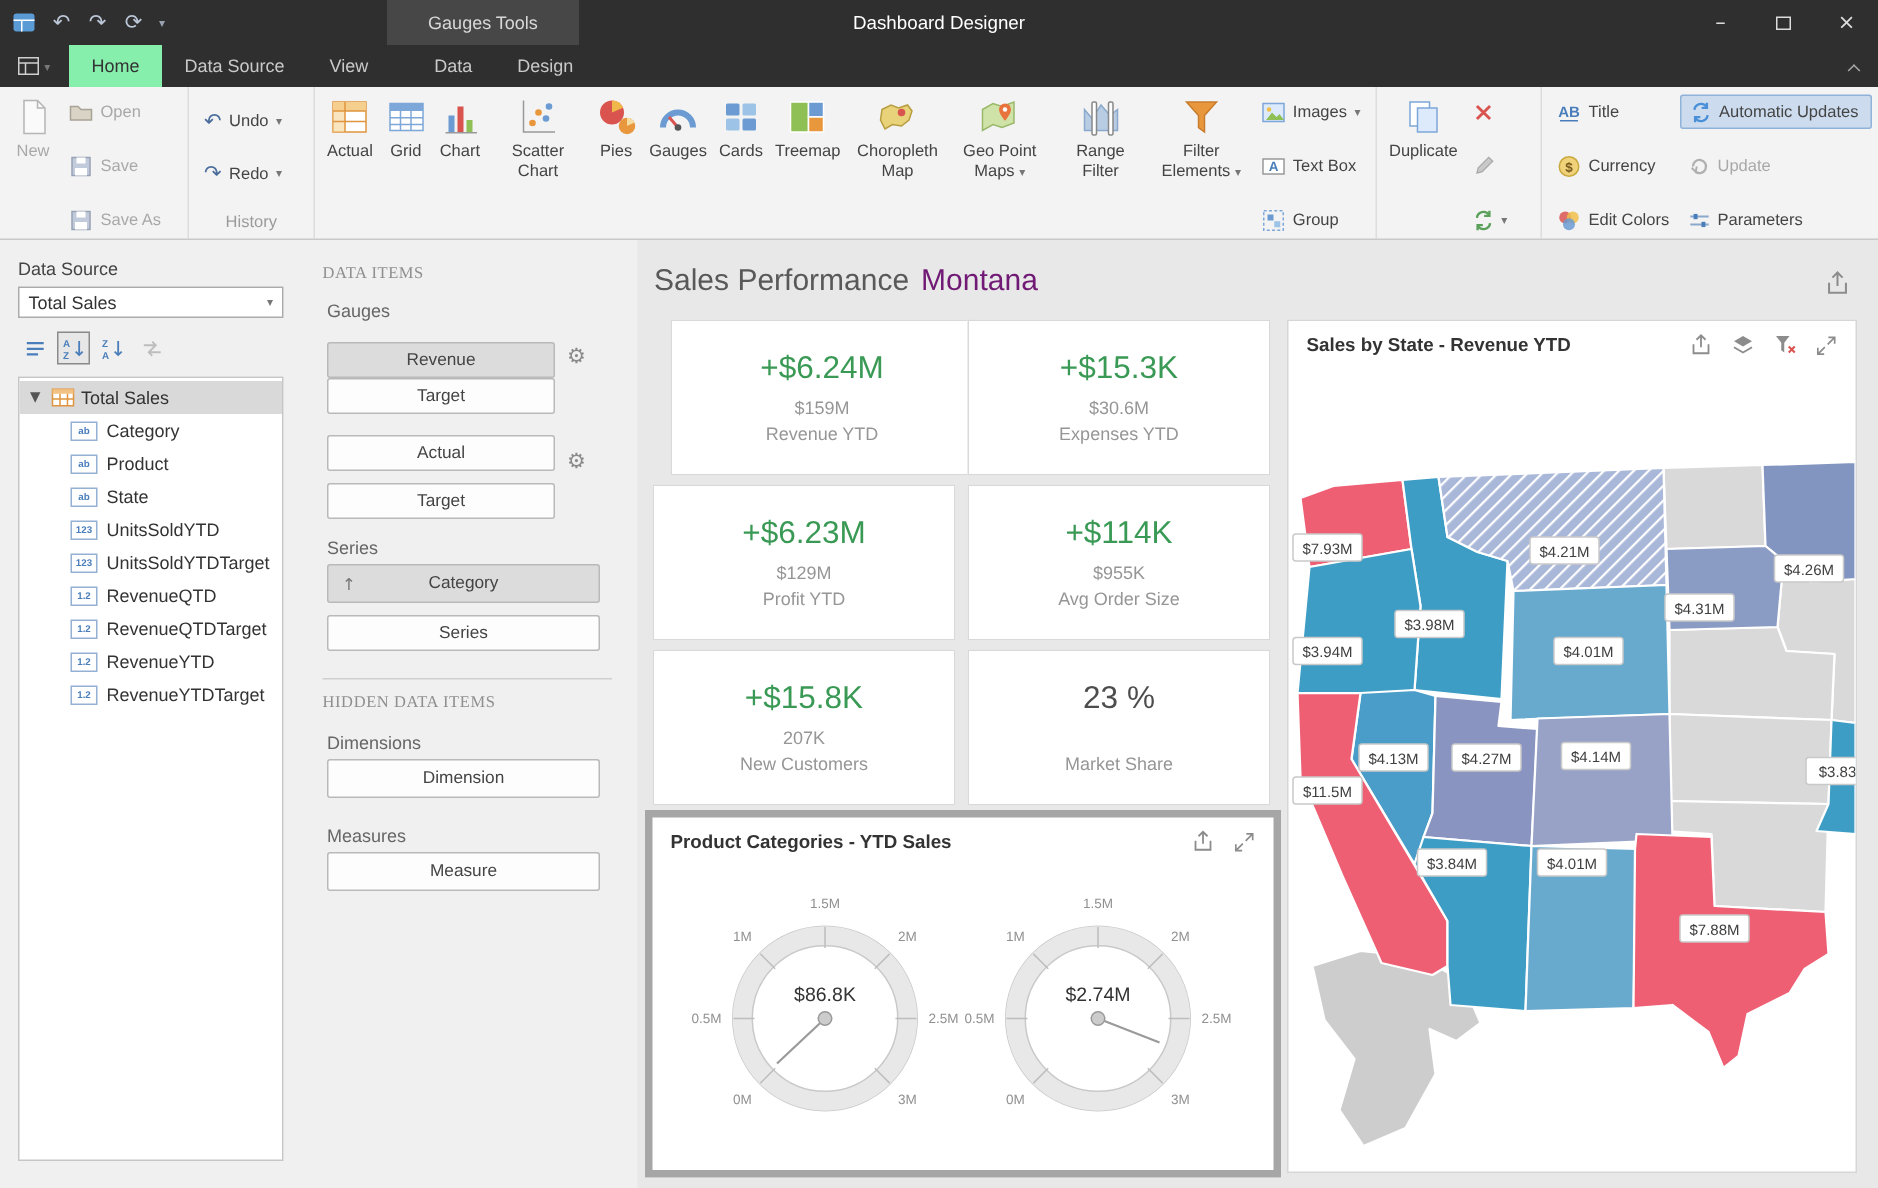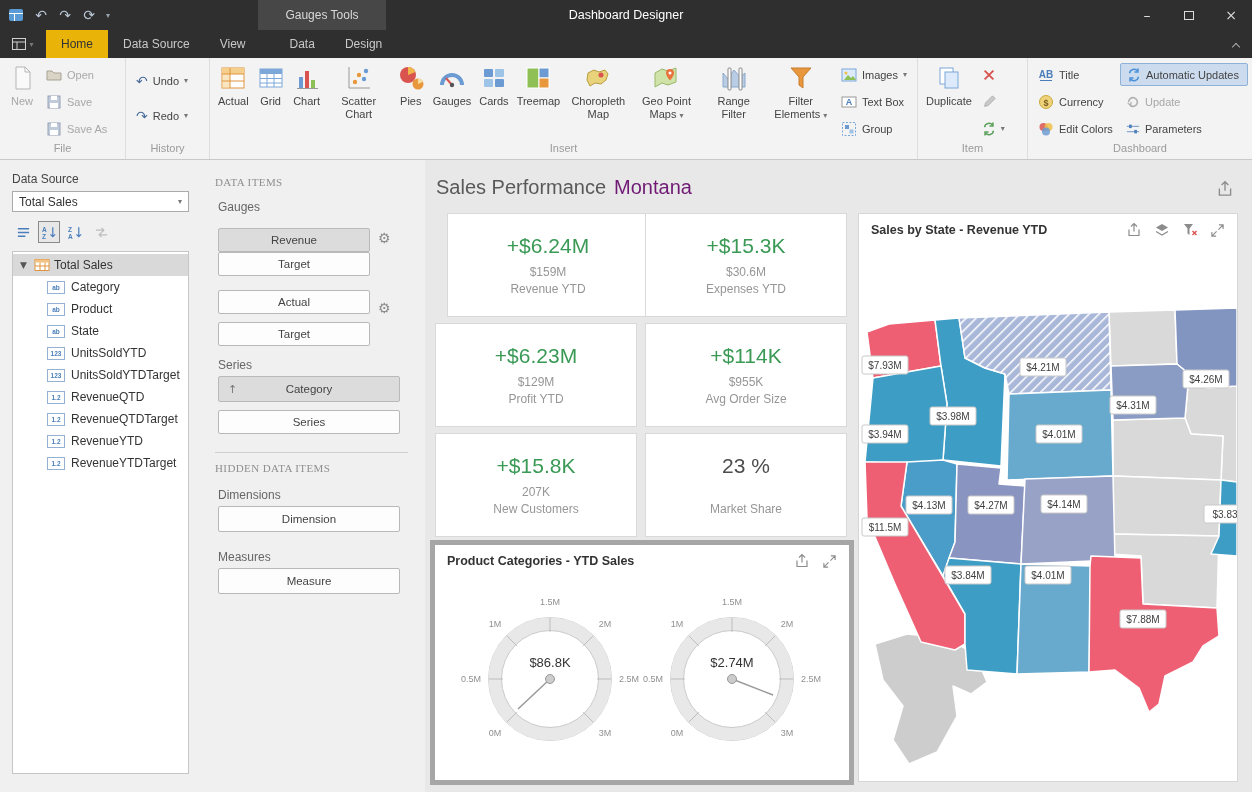--- a/index.html
+++ b/index.html
@@ -17,34 +17,34 @@
 .context-tab{position:absolute;left:258px;top:0;height:30px;width:128px;background:#474747;color:#d8d8d8;font-size:12px;display:flex;align-items:center;justify-content:center;z-index:2;}
 .win-title{position:absolute;left:0;top:0;width:100%;height:30px;display:flex;align-items:center;justify-content:center;color:#fff;font-size:12.5px;pointer-events:none;}
 .winbtns{position:absolute;right:0;top:0;height:30px;display:flex;z-index:2;}
 .winbtn{width:42px;height:30px;display:flex;align-items:center;justify-content:center;color:#dcdcdc;font-size:14px;}
 .winbox{width:10px;height:9px;border:1px solid #dcdcdc;}
 
 
 .tabrow{position:absolute;left:0;top:30px;width:1252px;height:28px;background:#2f2f2f;display:flex;align-items:flex-end;z-index:8;}
 .appmenu{width:46px;height:28px;display:flex;align-items:center;justify-content:center;gap:3px;}
 .rtab{height:28px;line-height:28px;padding:0 15px;color:#c9c9c9;font-size:12px;}
-.rtab.active{background:#eab308;color:#333;}
+.rtab.active{background:#86efac;color:#333;}
 .tab-offset{margin-left:14px;}
 .collapse-btn{position:absolute;right:8px;bottom:7px;width:16px;height:12px;display:flex;align-items:center;justify-content:center;}
 .chev-up{width:6px;height:6px;border-left:1.5px solid #a9a9a9;border-top:1.5px solid #a9a9a9;transform:rotate(45deg);margin-top:3px;}
 
 
 .ribbon{position:absolute;left:0;top:58px;width:1252px;height:102px;background:#f3f3f3;border-bottom:1px solid #c9c9c9;display:flex;}
 .rgroup{height:100%;border-right:1px solid #ddd;display:flex;flex-direction:column;flex:none;}
 .gbody{flex:1;display:flex;align-items:flex-start;padding:3px 4px 0;}
 .glabel{height:18px;line-height:15px;text-align:center;color:#9b9b9b;font-size:11px;}
 .bigbtn{display:flex;flex-direction:column;align-items:center;padding:3px 4px;height:79px;border-radius:2px;font-size:11px;color:#444;text-align:center;}
 .bigbtn .lbl{line-height:12.5px;margin-top:3px;max-width:62px;}
 .bigbtn.disabled{color:#a8a8a8;}
-.vcol{display:flex;flex-direction:column;gap:4px;padding-top:2px;}
+.vcol{display:flex;flex-direction:column;gap:13px;padding-top:2px;}
 .smallbtn{display:flex;align-items:center;gap:5px;height:23px;padding:0 6px;font-size:11px;color:#444;border-radius:2px;white-space:nowrap;}
 .smallbtn.disabled{color:#a8a8a8;}
 .smallbtn.selected{background:#ccdcee;border:1px solid #8fb2d9;}
 .caret{font-size:8px;color:#777;}
 
 
 .ds-panel{position:absolute;left:0;top:160px;width:200px;height:632px;background:#f0f0f0;}
 .ds-label{margin:12px 0 5px 12px;color:#444;}
 .ds-dropdown{margin-left:12px;width:177px;height:21px;background:#fff;border:1px solid #ababab;display:flex;align-items:center;justify-content:space-between;padding:0 6px;color:#333;}
 .ds-toolbar{display:flex;gap:4px;margin:9px 0 8px 12px;align-items:center;}

